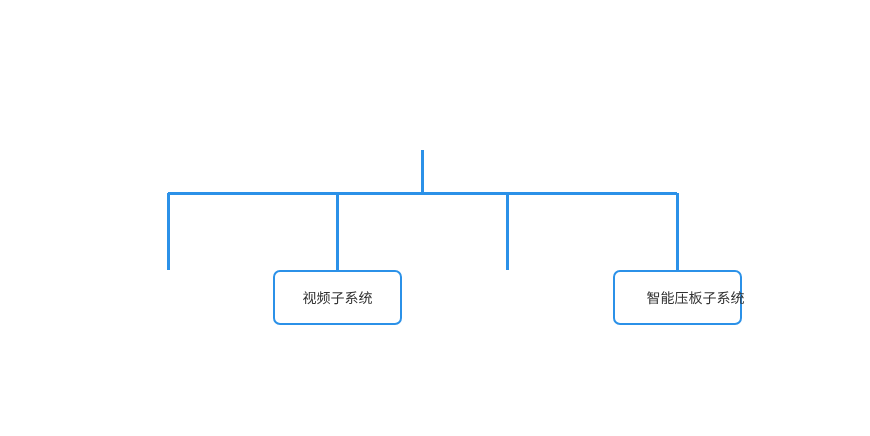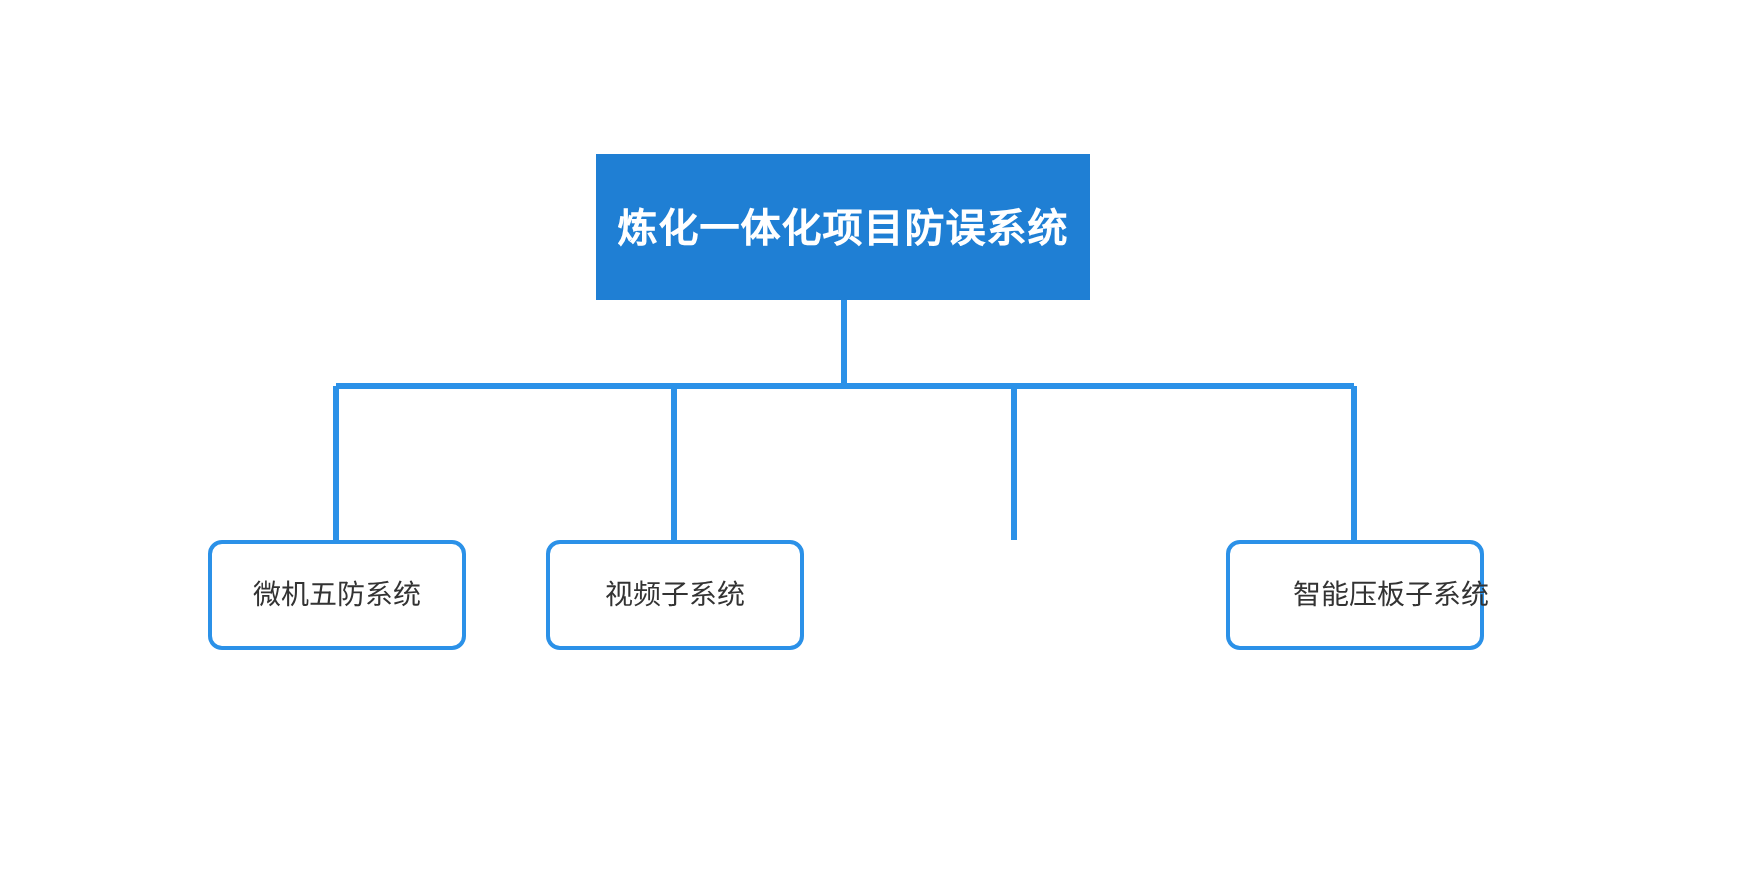--- a/index.html
+++ b/index.html
@@ -83,27 +83,21 @@
     <g stroke="#2b91e8" stroke-width="3" fill="none" shape-rendering="crispEdges">
       <line x1="422" y1="150" x2="422" y2="193"></line>
       <line x1="168" y1="193" x2="677" y2="193"></line>
       <line x1="168" y1="193" x2="168" y2="270"></line>
       <line x1="337" y1="193" x2="337" y2="270"></line>
       <line x1="507" y1="193" x2="507" y2="270"></line>
       <line x1="677" y1="193" x2="677" y2="270"></line>
     </g>
   </svg>
 
-  <div class="node-root">
-    <span class="node-root-label">炼化一体化项目防误系统</span>
-  </div>
 
-  <div class="node-child child-pos-0">
-    <span class="node-child-label">微机五防系统</span>
-  </div>
 
   <div class="node-child child-pos-1">
     <span class="node-child-label">视频子系统</span>
   </div>
 
 
   <div class="node-child child-pos-3">
     <span class="node-child-label">智能压板子系统</span>
   </div>
 

